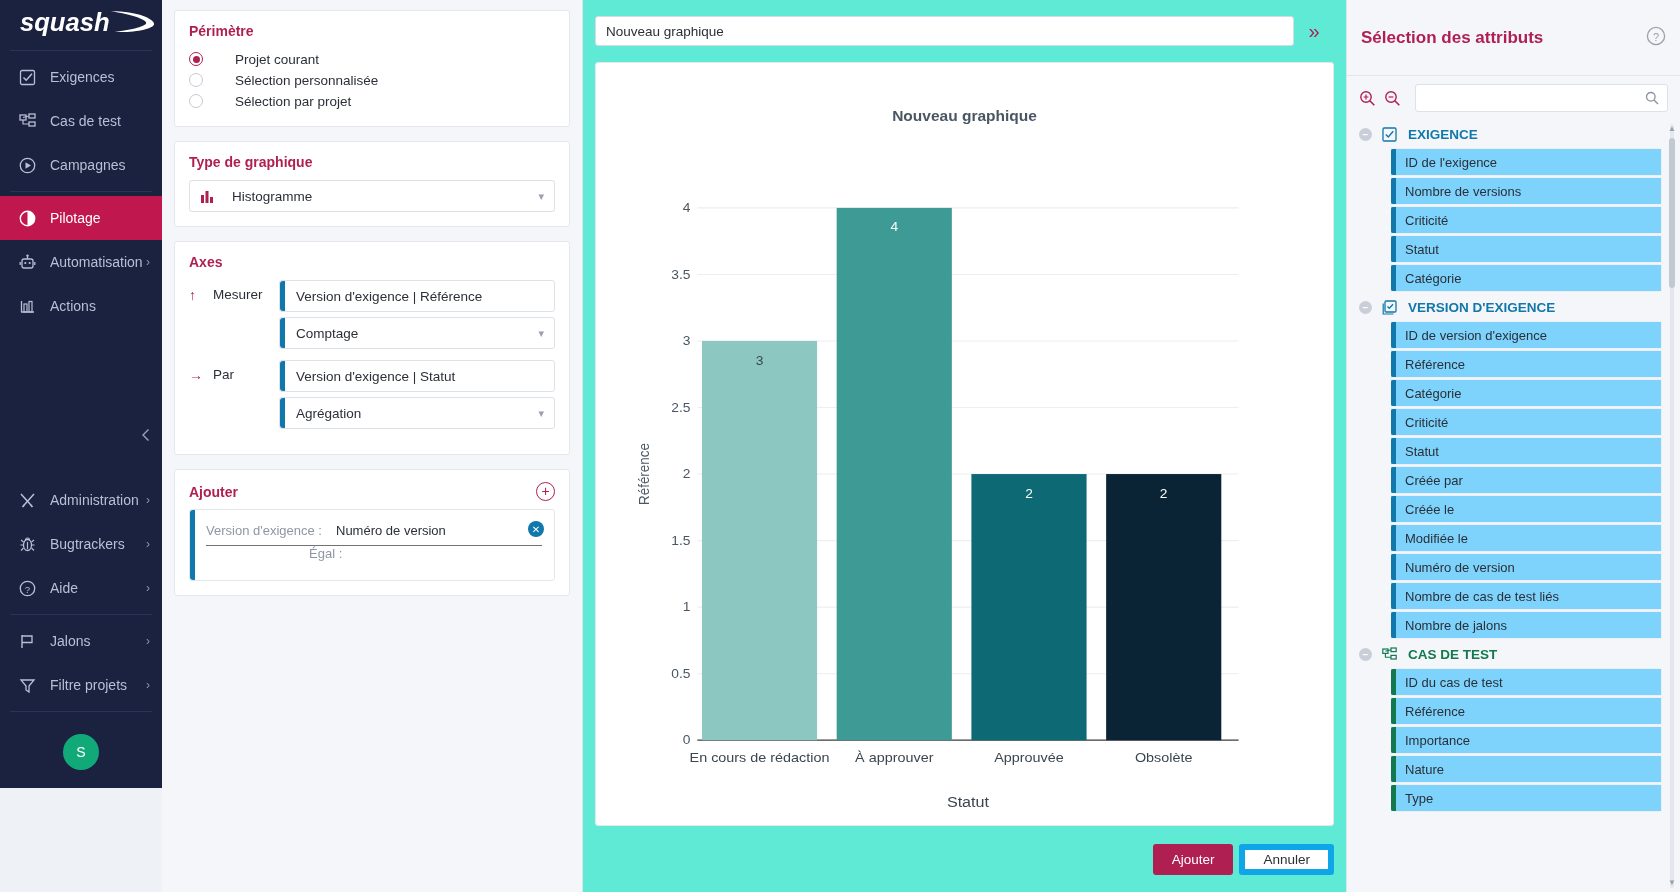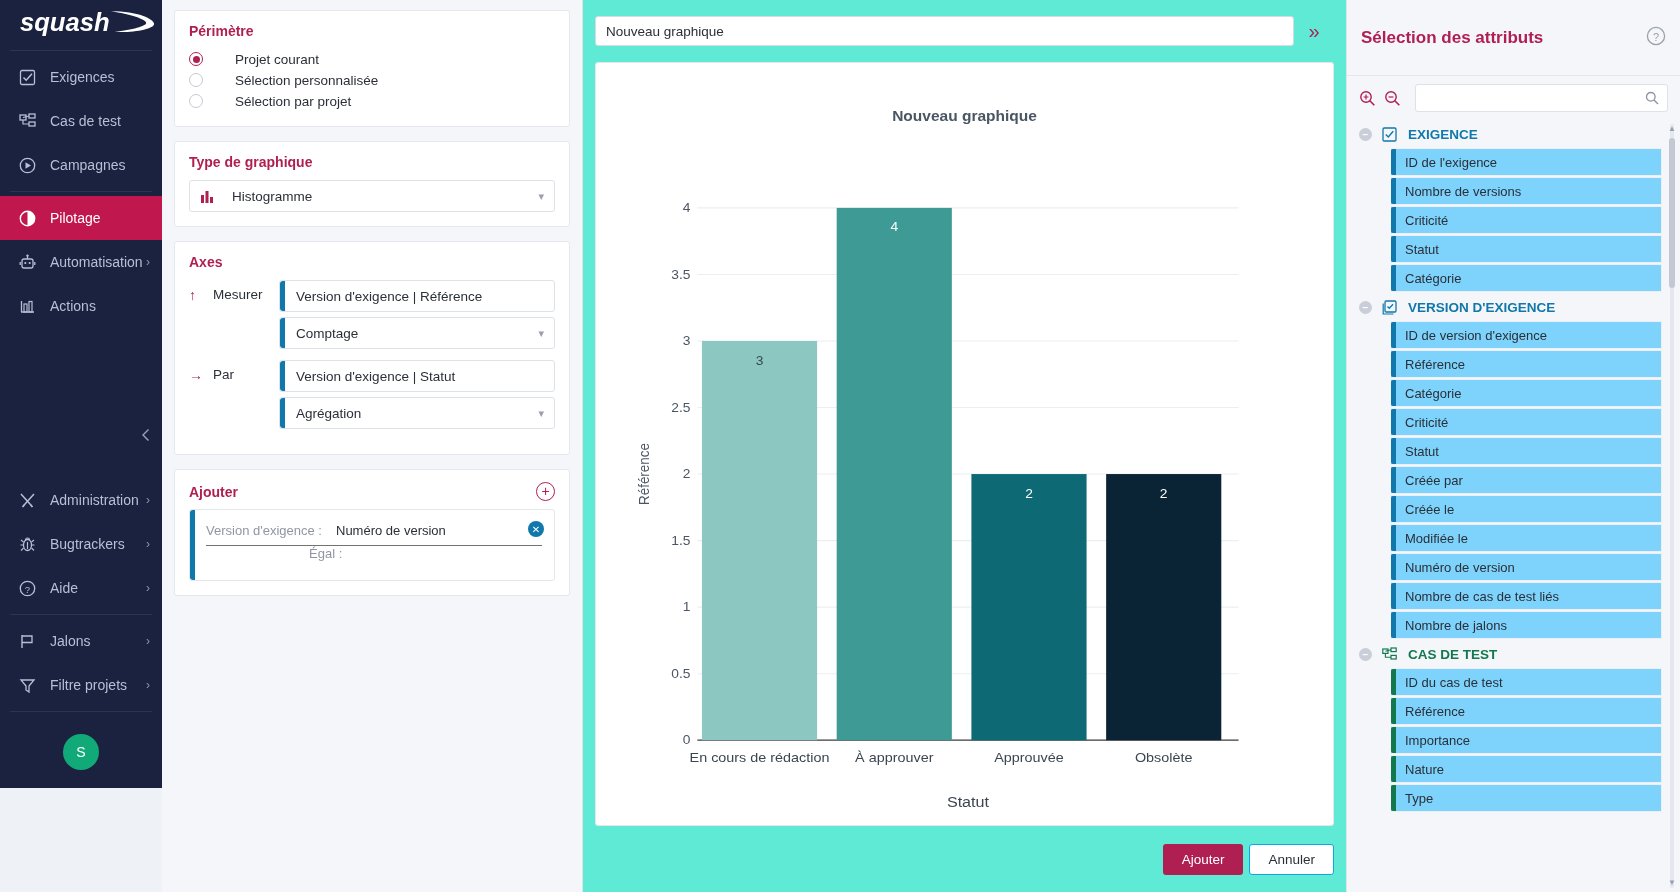--- a/index.html
+++ b/index.html
@@ -156,21 +156,21 @@
   .btn-row {
     height: 66px; display: flex; align-items: center; justify-content: flex-end;
     padding-right: 12px; gap: 6px;
   }
   .btn {
     height: 31px; padding: 0 18px; border-radius: 3px; font-size: 13.5px;
     display:flex;align-items:center;justify-content:center; cursor:pointer;
     font-family: "Liberation Sans", sans-serif; border: 1px solid transparent;
   }
   .btn-primary { background: #b01f52; color: #fff; }
-  .btn-secondary { background: #fff; color: #2b2f38; border: 1px solid #0ea5e9; }
+  .btn-secondary { background: #fff; color: #2b2f38; border: 6px solid #0ea5e9; }
 
   
   .rightpanel {
     width: 334px; flex: 0 0 334px; height: 892px; background: #f4f6f9;
     border-left: 1px solid #dfe3ea; display: flex; flex-direction: column;
   }
   .rp-header {
     height: 76px; display: flex; align-items: center; justify-content: space-between;
     padding: 12px 14px; border-bottom: 1px solid #e2e6ed;
   }

